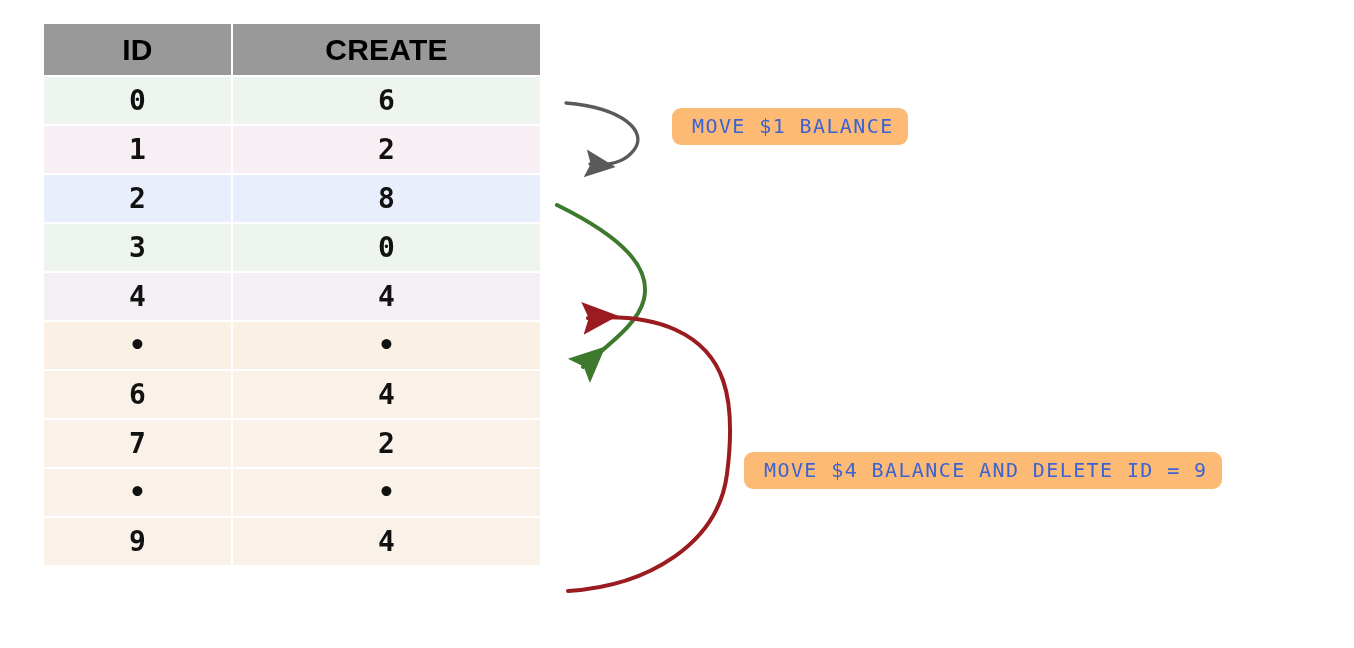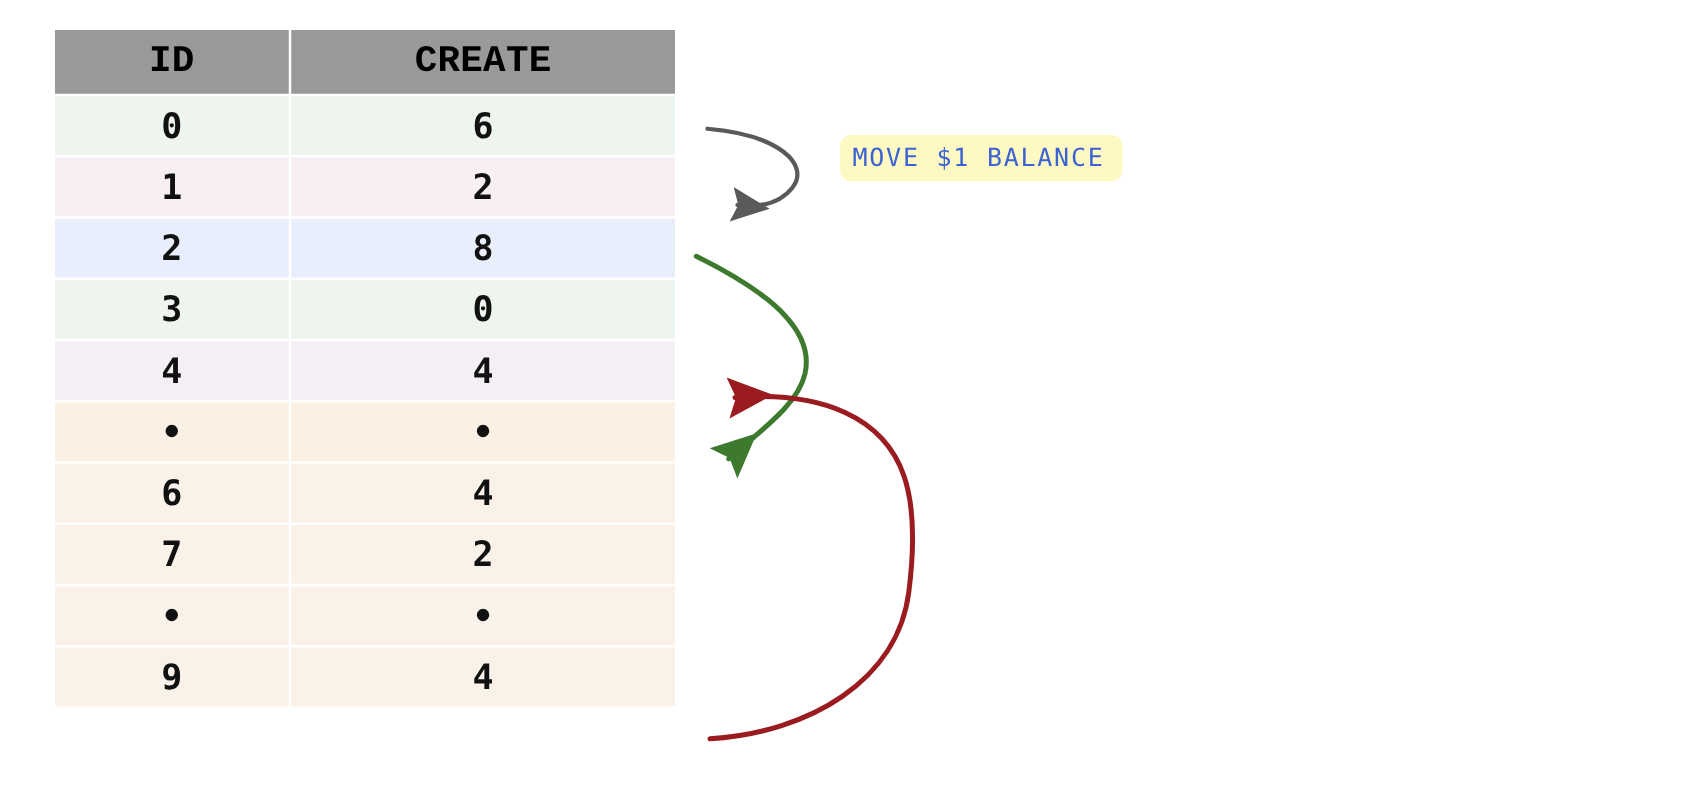--- a/index.html
+++ b/index.html
@@ -23,21 +23,21 @@
   }
   #ledger th{
     background:#999999;
     color:#000000;
     font-size:30px;
     font-weight:bold;
     text-align:center;
     height:51px;
     padding:0;
     letter-spacing:.2px;
-    font-family:Liberation Mono, monospace;
+    font-family:Liberation Sans, sans-serif;
   }
   #ledger td{
     height:47px;
     padding:0;
     text-align:center;
     font-size:28px;
     font-weight:bold;
     color:#111111;
     font-family:"DejaVu Sans Mono",monospace;
     line-height:47px;
@@ -45,28 +45,28 @@
   #ledger col.c-id{width:187px;}
   #ledger col.c-bal{width:307px;}
   td.dotcell{font-size:30px;line-height:47px;}
 
   
   #arrows{position:absolute;left:0;top:0;width:1354px;height:648px;pointer-events:none;}
 
   
   .pill{
     position:absolute;
-    background:#fef9c3;
+    background:#fdba74;
     color:#3b63d4;
     font-family:"DejaVu Sans Mono",monospace;
     font-size:20px;
     letter-spacing:1.4px;
     white-space:nowrap;
     border-radius:9px;
-    padding:7px 14px 8px 10px;
+    padding:7px 14px 8px 20px;
     line-height:22px;
   }
   #pill-1{left:672px;top:108px;}
   #pill-2{left:672px;top:259px;}
   #pill-3{left:744px;top:452px;}
 </style>
 </head>
 <body>
 
 <div id="stage">
@@ -140,14 +140,15 @@
     </defs>
 
     <path d="M 566,103 C 624,108 648,132 634,150 C 624,163 607,166 590,164" fill="none" stroke="#5a5a5a" stroke-width="3.4" stroke-linecap="round" marker-end="url(#ah-gray)"></path>
 
     <path d="M 557,205 C 624,238 651,268 644,299 C 638,325 606,346 583,367" fill="none" stroke="#3d7a2e" stroke-width="4" stroke-linecap="round" marker-end="url(#ah-green)"></path>
 
     <path d="M 568,591 C 648,586 718,544 727,474 C 737,396 724,352 676,330 C 648,317 616,316 588,318" fill="none" stroke="#9b1c20" stroke-width="4" stroke-linecap="round" marker-end="url(#ah-red)"></path>
   </svg>
 
   <div class="pill" id="pill-1">MOVE $1 BALANCE</div>
+  <div class="pill" id="pill-3">MOVE $4 BALANCE AND DELETE ID = 9</div>
 
 </div>
 
 </body></html>

